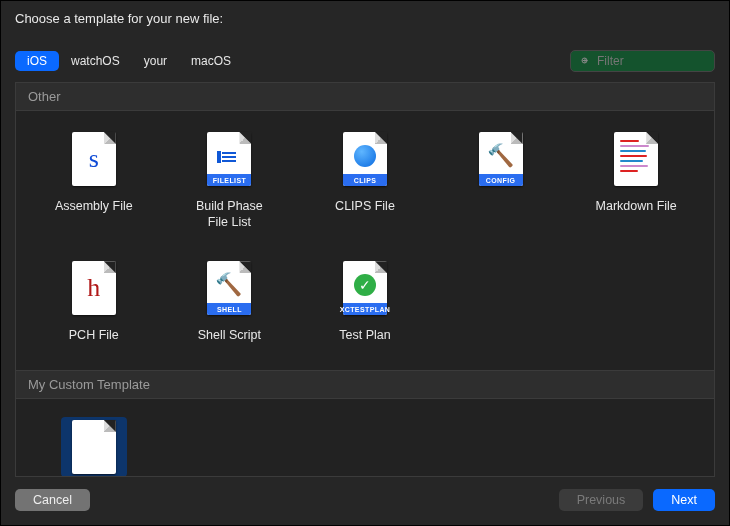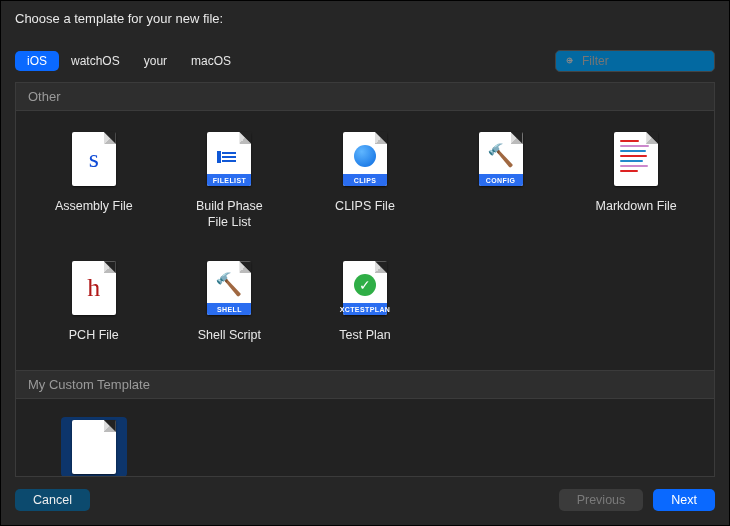--- a/index.html
+++ b/index.html
@@ -35,25 +35,25 @@
     font-size: 12px;
     cursor: default;
   }
   .tab.active {
     background: #0a69ff;
     color: #fff;
   }
   .spacer { flex: 1; }
   .search {
     display: flex; align-items: center;
-    background: #0369a1;
+    background: #14532d;
     border: 1px solid #444;
     border-radius: 5px;
     padding: 2px 8px;
-    width: 160px; height: 22px;
+    width: 145px; height: 22px;
     gap: 6px;
   }
   .search svg { flex: 0 0 auto; }
   .search input {
     background: transparent; border: none; outline: none;
     color: #bbb; font-size: 12px; width: 100%;
   }
   .scroll {
     flex: 1;
     margin: 0 14px 0 14px;
@@ -160,21 +160,21 @@
     padding: 12px 14px 14px 14px;
   }
   .btn {
     height: 22px;
     padding: 0 18px;
     border-radius: 5px;
     border: none;
     font-size: 12.5px;
     display: inline-flex; align-items: center; justify-content: center;
   }
-  .btn-default { background: #0c4a6e; color: #eee; }
+  .btn-default { background: #737373; color: #eee; }
   .btn-disabled { background: #3b3b3b; color: #7a7a7a; }
   .btn-primary { background: #0a69ff; color: #fff; }
 </style>
 </head>
 <body>
 
 <div class="window">
 
   <div class="title">Choose a template for your new file:</div>
 

